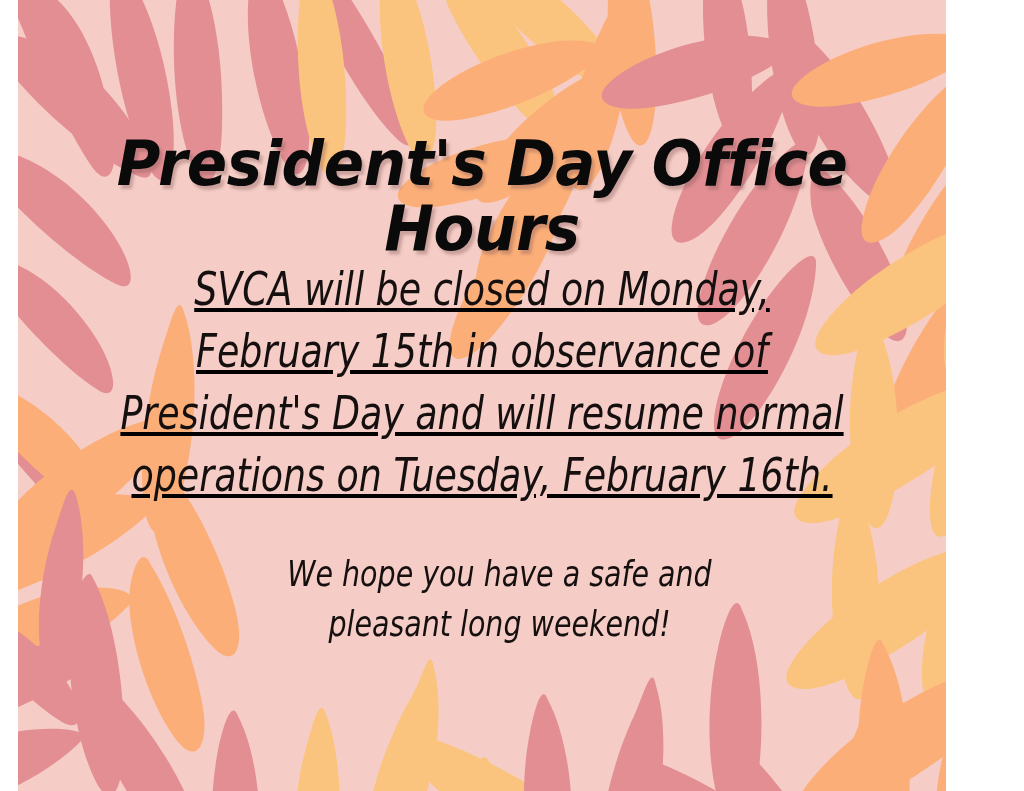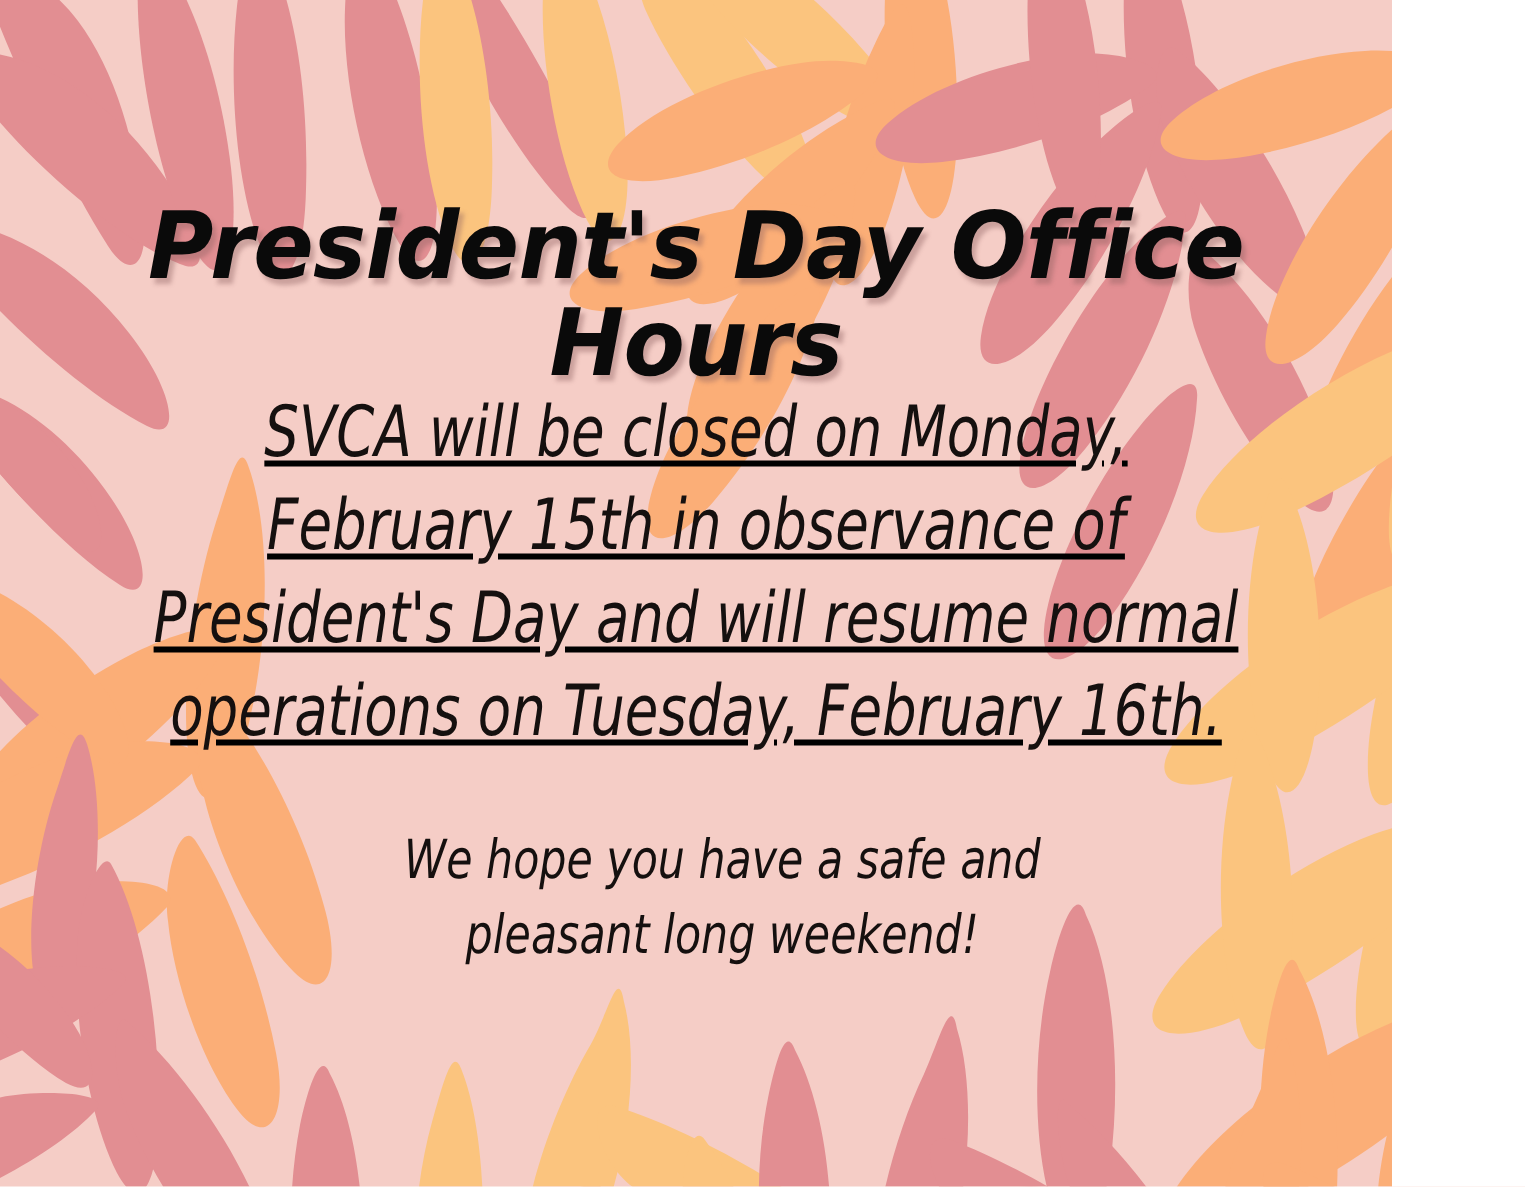--- a/index.html
+++ b/index.html
@@ -7,20 +7,21 @@
     padding: 0;
     background: #ffffff;
   }
   #poster {
     position: relative;
     width: 928px;
     height: 791px;
     overflow: hidden;
     background: #F5CDC6;
     font-family: "Liberation Sans", sans-serif;
+    margin-left: 18px;
   }
   #foliage-layer {
     position: absolute;
     inset: 0;
     width: 1024px;
     height: 791px;
     display: block;
   }
   #content-layer {
     position: absolute;

